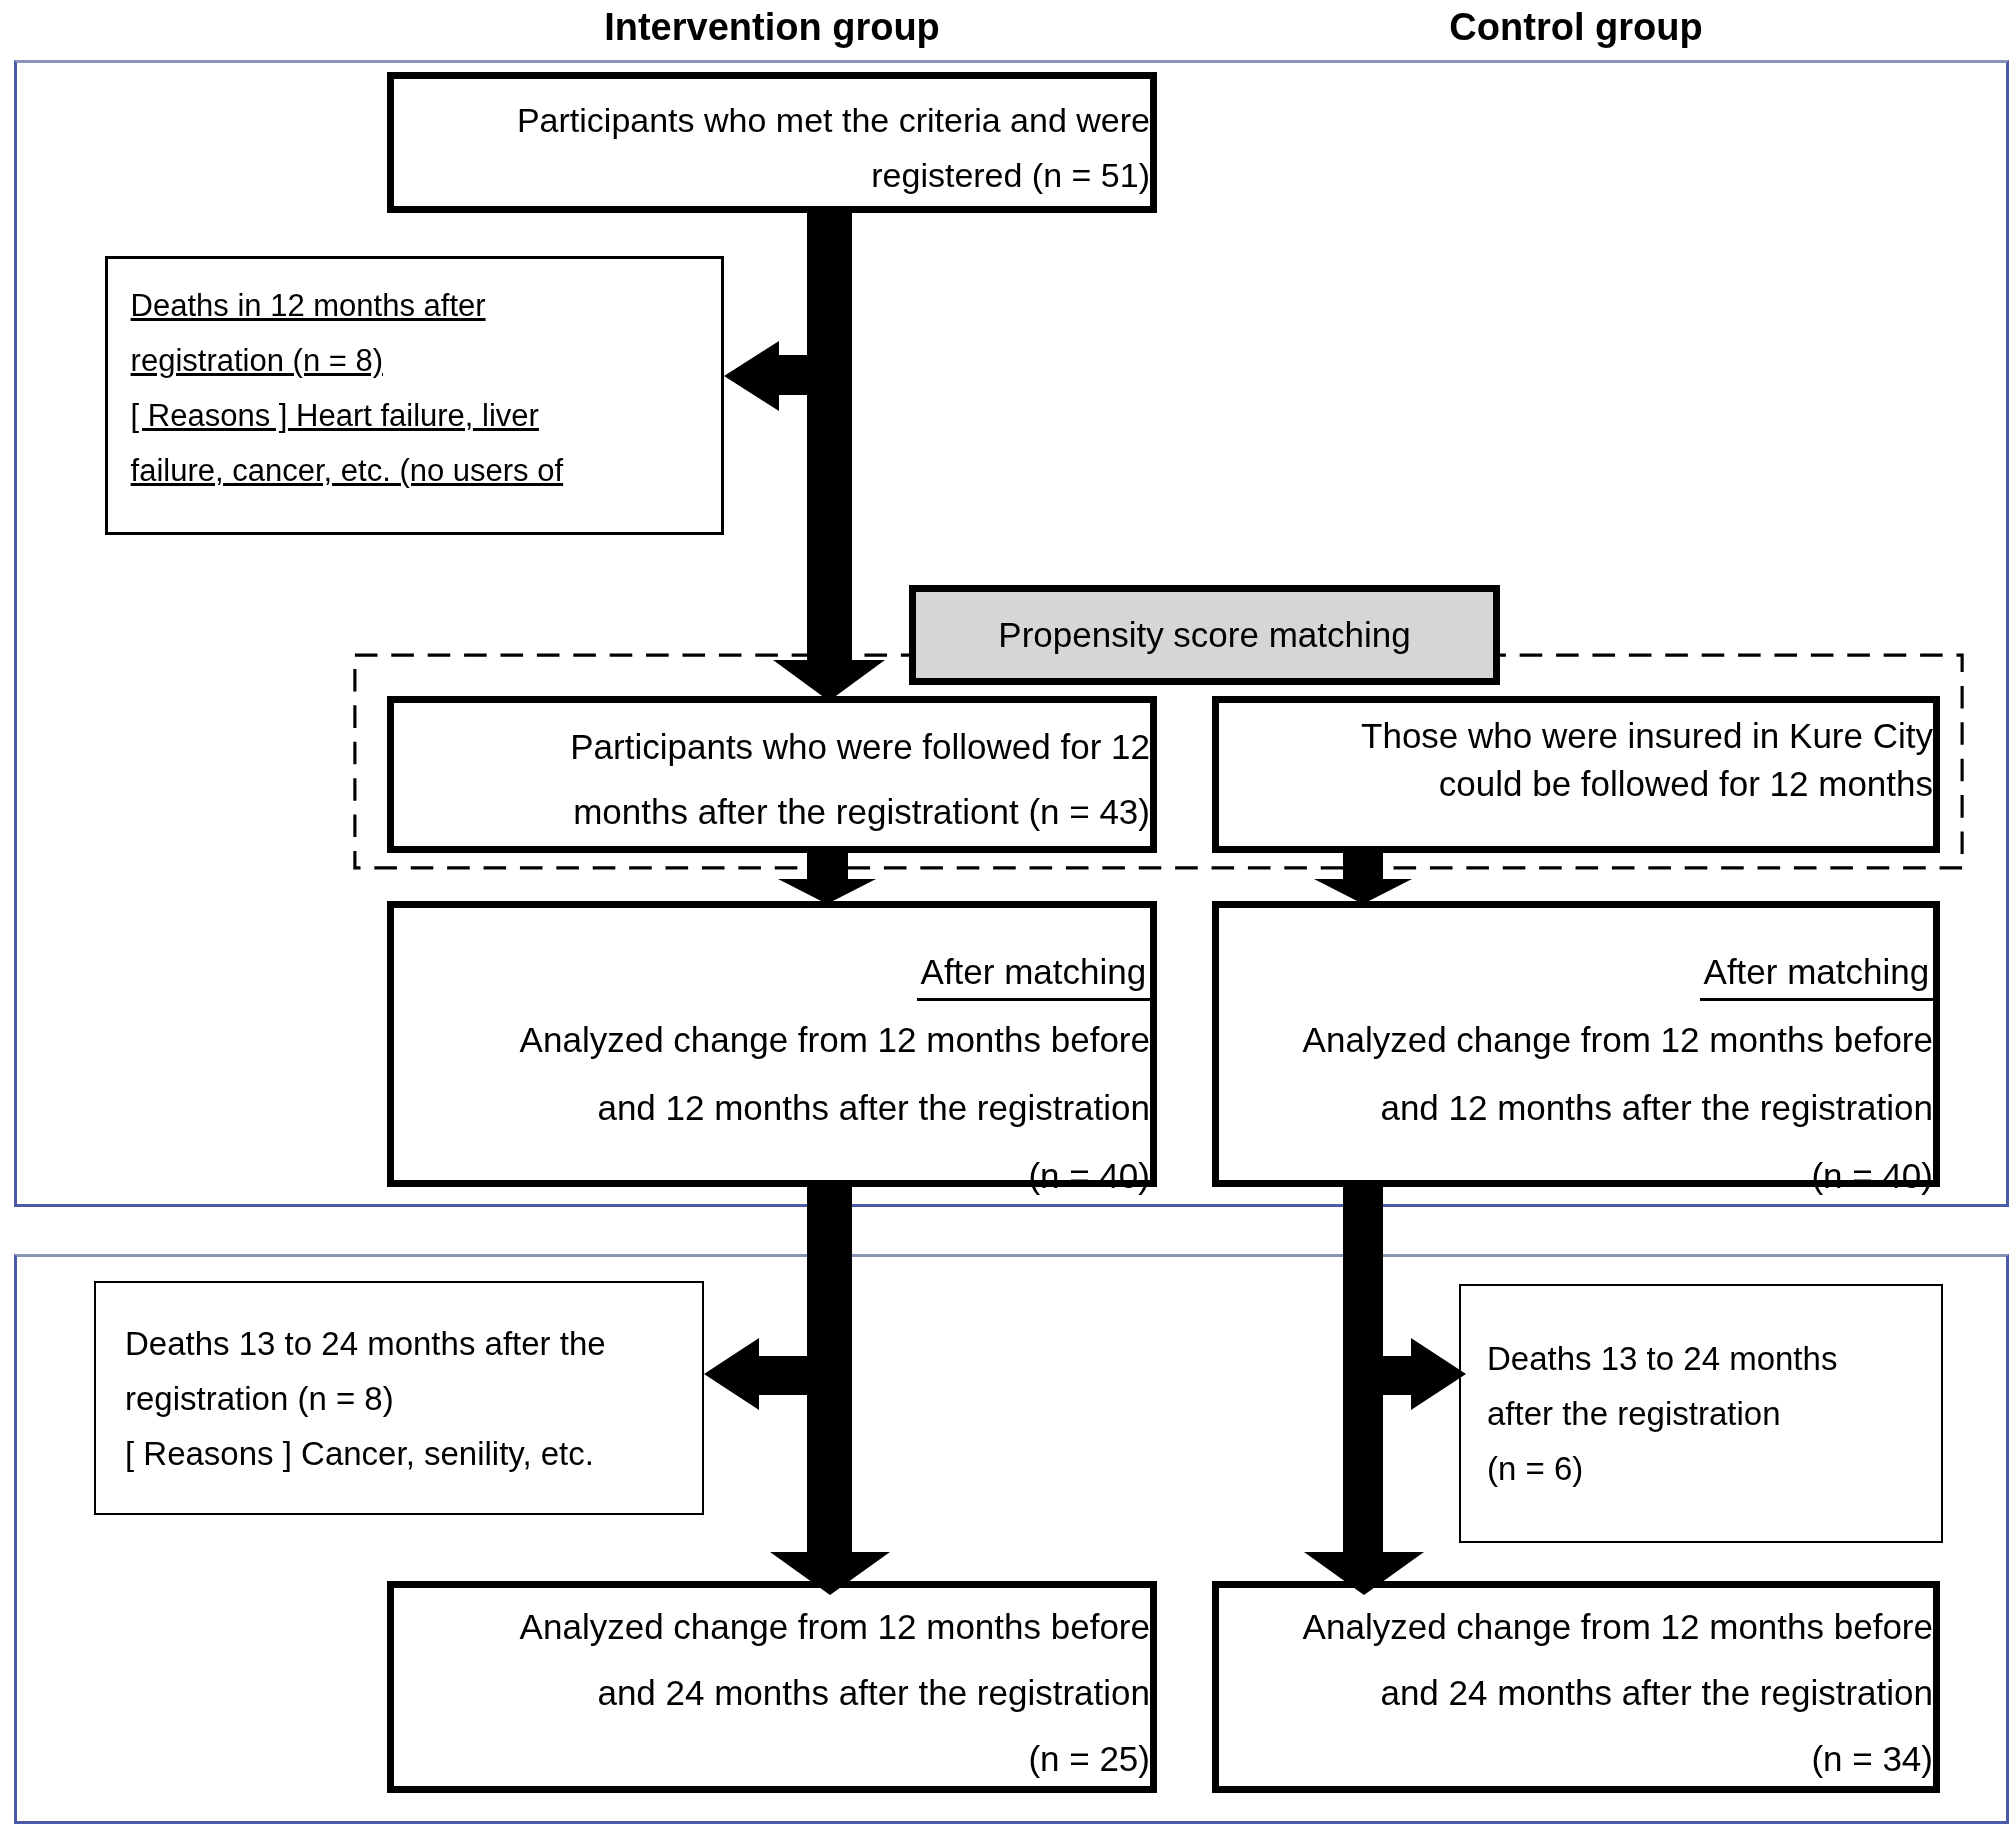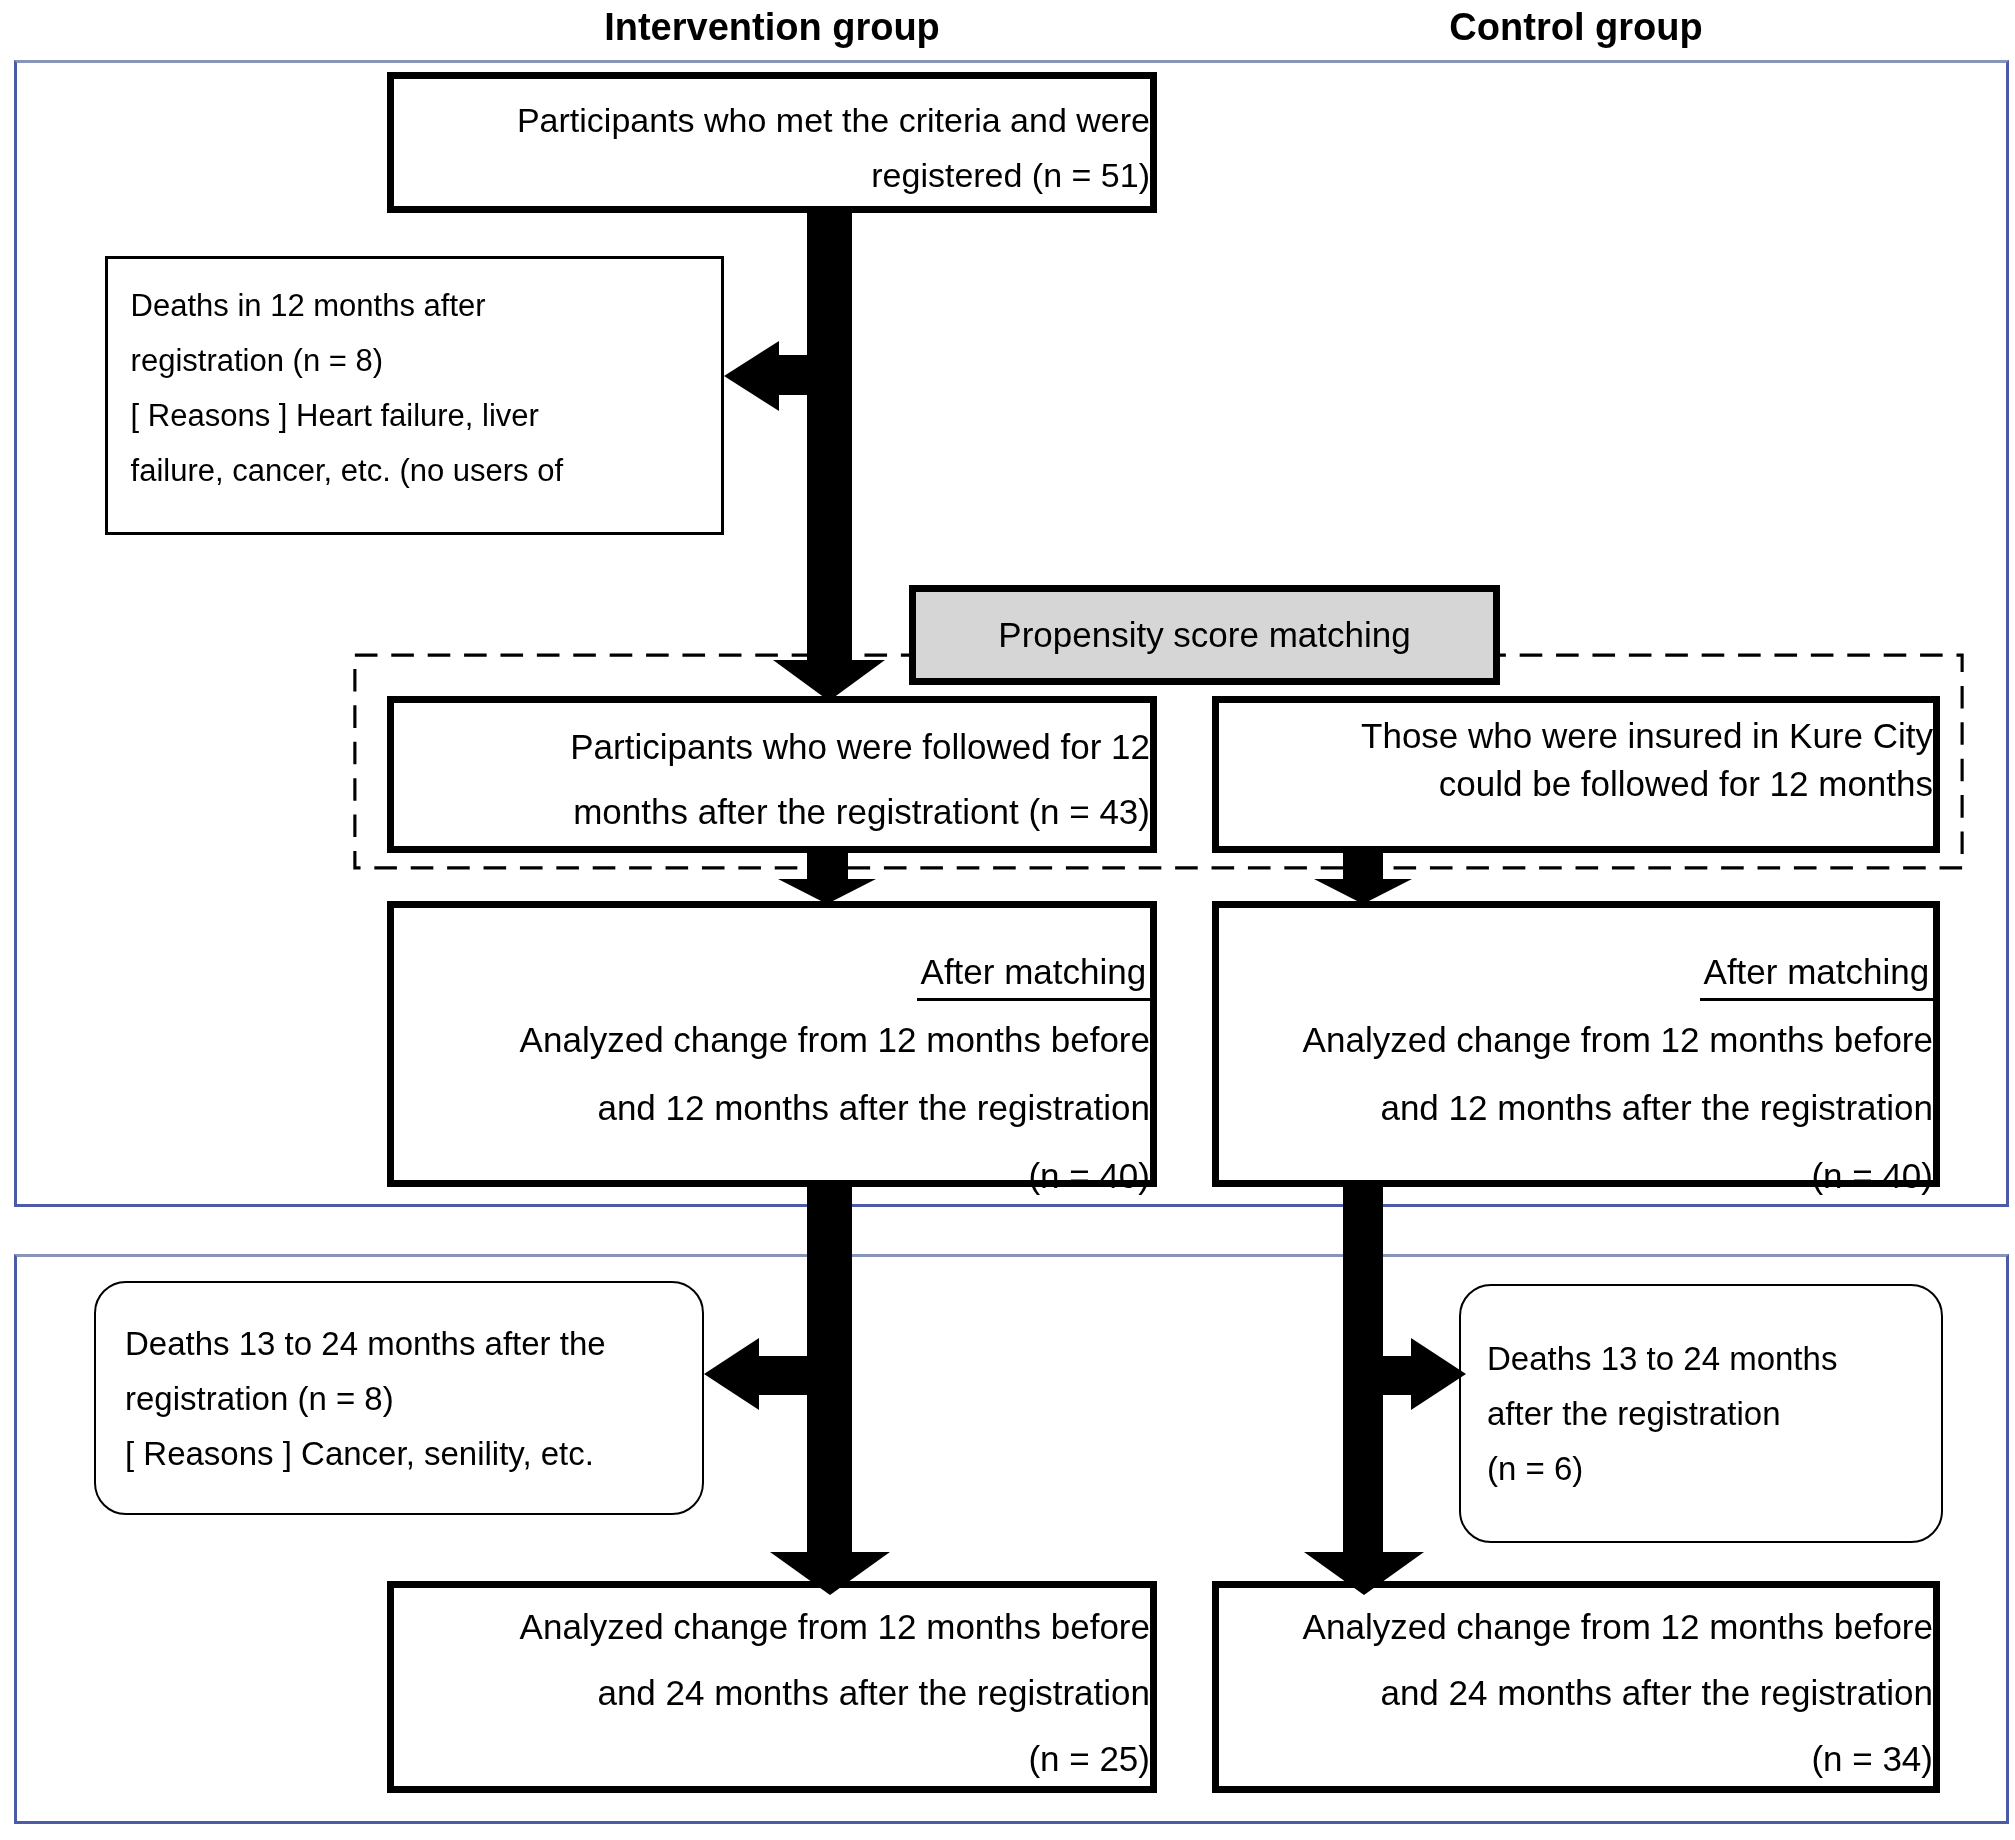--- a/index.html
+++ b/index.html
@@ -44,41 +44,41 @@
     text-align: right;
     font-size: 35px;
     z-index: 5;
   }
   .box .ln { white-space: nowrap; }
 
   #box-registered { left: 387px; top: 72px; width: 770px; height: 141px; padding-top: 14px; font-size: 34px; }
   #box-registered .ln { line-height: 55px; }
 
   #box-deaths12 { left: 105px; top: 256px; width: 619px; height: 279px; border-width: 3.1px;
-                  text-align: left; padding: 19px 6.3px 0 22.6px; font-size: 31px; }
+                  text-align: left; padding: 19px 6.3px 0 22.6px; font-size: 31px; text-decoration: underline; }
   #box-deaths12 .ln { line-height: 55px; }
 
   #box-propensity { left: 909px; top: 585px; width: 591px; height: 100px;
                     background: #d6d6d6; display: flex; align-items: center; justify-content: center;
                     font-size: 35px; }
 
   #box-followed { left: 387px; top: 696px; width: 770px; height: 157px; padding-top: 11.3px; }
   #box-followed .ln { line-height: 65px; }
 
   #box-insured { left: 1212px; top: 696px; width: 728px; height: 157px; padding-top: 8.8px; }
   #box-insured .ln { line-height: 48px; }
 
   .am-box { padding-top: 8.8px; }
   .am-box .ln { line-height: 68px; }
   #box-am-left  { left: 387px;  top: 901px; width: 770px; height: 286px; }
   #box-am-right { left: 1212px; top: 901px; width: 728px; height: 286px; }
   .am-heading { display: inline-block; border-bottom: 3.1px solid #000; padding: 0 3.8px 3.8px 3.8px; line-height: 45px; margin-top: 32px; }
 
   .deaths24 { border-width: 2.5px; text-align: left; font-size: 33px;
-              display: flex; flex-direction: column; justify-content: center; border-radius: 32px; }
+              display: flex; flex-direction: column; justify-content: center; }
   .deaths24 .ln { line-height: 55px; }
   #box-deaths24-left  { left: 94px;  top: 1281px; width: 610px; height: 234px; padding-left: 29px; }
   #box-deaths24-right { left: 1459px; top: 1284px; width: 484px; height: 259px; padding-left: 26px; }
 
   #box-final-left  { left: 387px;  top: 1581px; width: 770px; height: 212px; padding-top: 6.3px; }
   #box-final-right { left: 1212px; top: 1581px; width: 728px; height: 212px; padding-top: 6.3px; }
   #box-final-left .ln, #box-final-right .ln { line-height: 66px; }
 
   .shaft { position: absolute; background: #000000; z-index: 6; }
   .head  { position: absolute; width: 0; height: 0; z-index: 6; }

